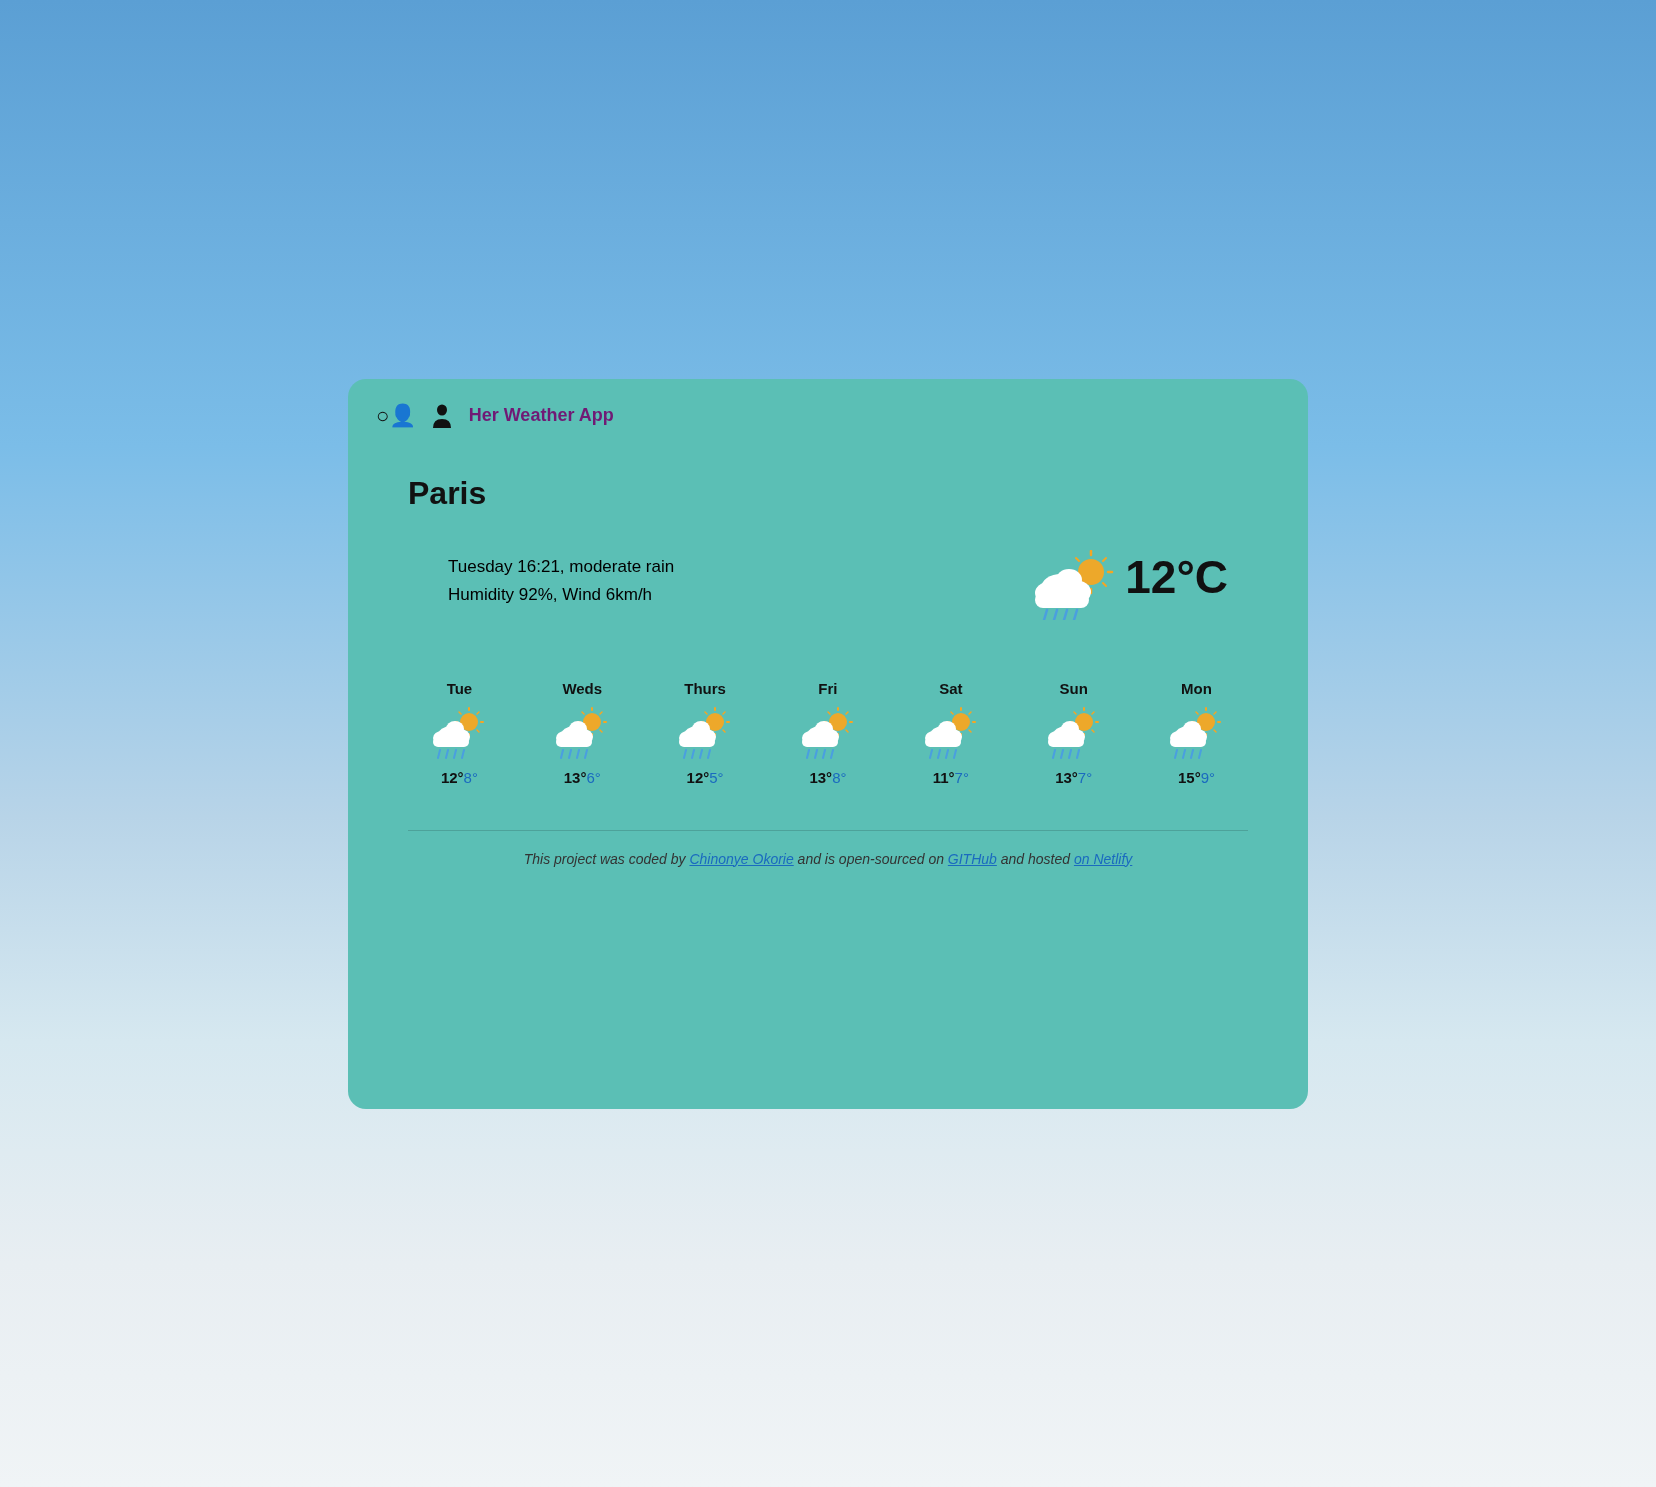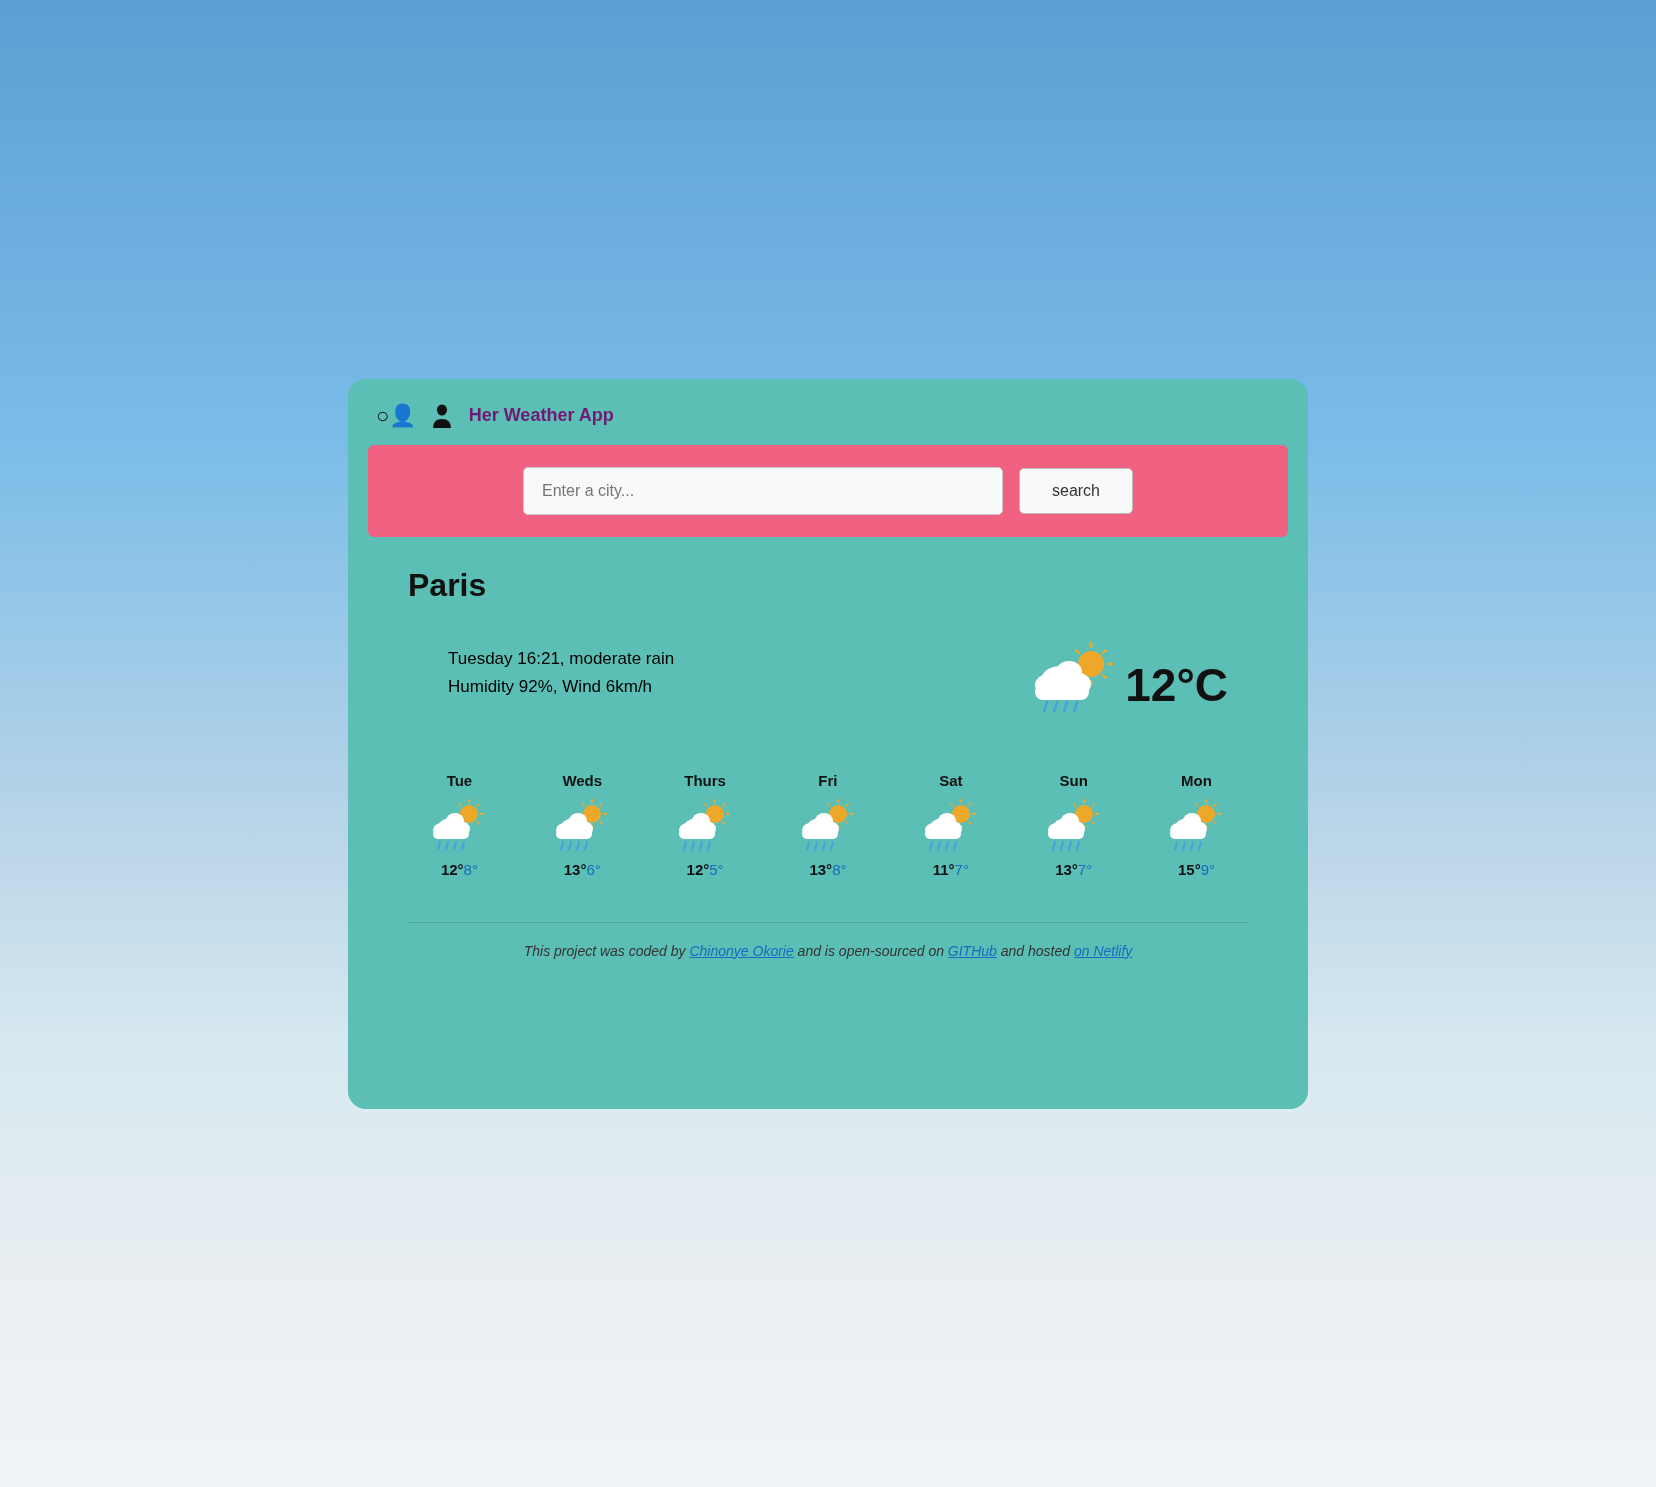--- a/index.html
+++ b/index.html
@@ -92,21 +92,21 @@
 
     .weather-info p {
       font-size: 17px;
       color: #000000;
       margin-bottom: 8px;
       font-weight: 500;
     }
 
     .weather-icon-temp {
       display: flex;
-      align-items: flex-end;
+      align-items: flex-start;
       gap: 6px;
     }
 
     .temp-display {
       font-size: 46px;
       font-weight: 600;
       color: #111;
     }
 
     .forecast-row {
@@ -170,24 +170,20 @@
 
   <div class="app-header">
     <span class="person-icon">○👤</span>
     <svg width="22" height="26" viewBox="0 0 22 26" style="margin-right:2px">
       <ellipse cx="11" cy="7" rx="5" ry="5.5" fill="#111"></ellipse>
       <path d="M2 25 Q2 16 11 16 Q20 16 20 25" fill="#111"></path>
     </svg>
     <span class="app-title">Her Weather App</span>
   </div>
 
-  <div class="search-bar">
-    <input class="search-input" type="text" placeholder="Enter a city..." style="">
-    <button class="search-button">search</button>
-  </div>
 
   <div class="city-name">Paris</div>
 
   <div class="current-weather">
     <div class="weather-info">
       <p>Tuesday 16:21, moderate rain</p>
       <p>Humidity 92%, Wind 6km/h</p>
     </div>
     <div class="weather-icon-temp">
 

